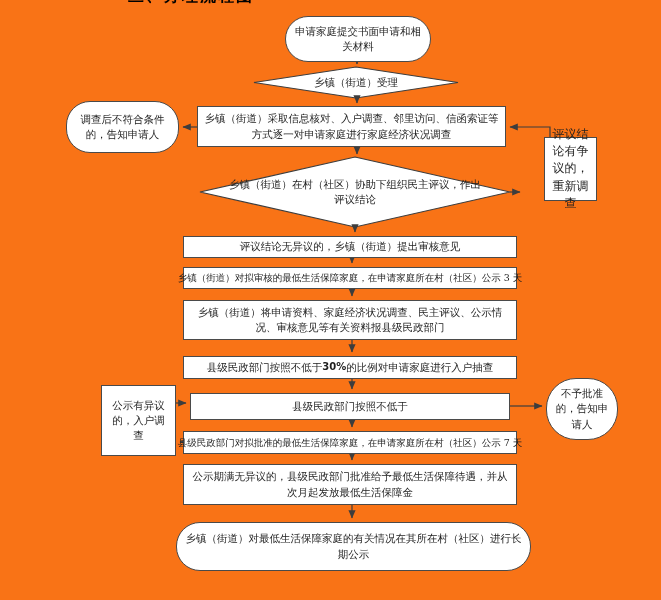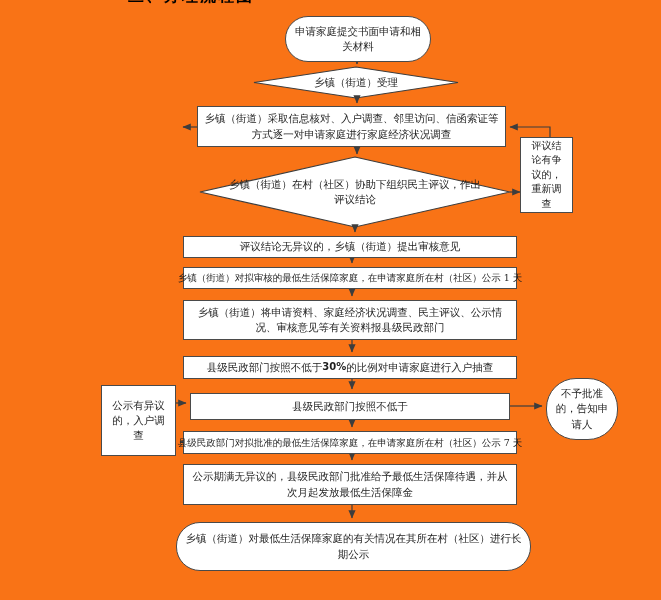--- a/index.html
+++ b/index.html
@@ -64,28 +64,29 @@
       <line x1="183" y1="442" x2="180" y2="442" marker-end="url(#ah)"></line>
     </g>
   </svg>
 
   <div class="node stadium" style="left:285px;top:16px;width:146px;height:46px;">申请家庭提交书面申请和相关材料</div>
 
   <div class="node no-border" style="left:276px;top:70px;width:160px;height:25px;">乡镇（街道）受理</div>
 
   <div class="node" style="left:197px;top:106px;width:309px;height:41px;">乡镇（街道）采取信息核对、入户调查、邻里访问、信函索证等方式逐一对申请家庭进行家庭经济状况调查</div>
 
+  <div class="node stadium" style="left:66px;top:101px;width:113px;height:52px;">调查后不符合条件的，告知申请人</div>
 
-  <div class="node narrow" style="left:520px;top:137px;width:53px;height:76px;font-size:10px;">评议结论有争议的，重新调查</div>
+  <div class="node narrow" style="left:544px;top:137px;width:53px;height:64px;font-size:12px;">评议结论有争议的，重新调查</div>
 
   <div class="node" style="left:183px;top:236px;width:334px;height:22px;">评议结论无异议的，乡镇（街道）提出审核意见</div>
 
   <div class="node no-border" style="left:225px;top:174px;width:260px;height:36px;">乡镇（街道）在村（社区）协助下组织民主评议，作出评议结论</div>
 
-  <div class="node small-line" style="left:183px;top:267px;width:334px;height:22px;">乡镇（街道）对拟审核的最低生活保障家庭，在申请家庭所在村（社区）公示 1 天</div>
+  <div class="node small-line" style="left:183px;top:267px;width:334px;height:22px;">乡镇（街道）对拟审核的最低生活保障家庭，在申请家庭所在村（社区）公示 3 天</div>
 
   <div class="node" style="left:183px;top:300px;width:334px;height:40px;">乡镇（街道）将申请资料、家庭经济状况调查、民主评议、公示情况、审核意见等有关资料报县级民政部门</div>
 
   <div class="node" style="left:183px;top:356px;width:334px;height:23px;white-space:nowrap;">
       <span>县级民政部门按照不低于 </span>
       <b class="pct">30%</b>
       <span>的比例对申请家庭进行入户抽查</span>
     </div>
 
   <div class="node" style="left:190px;top:393px;width:320px;height:27px;">县级民政部门按照不低于</div>

